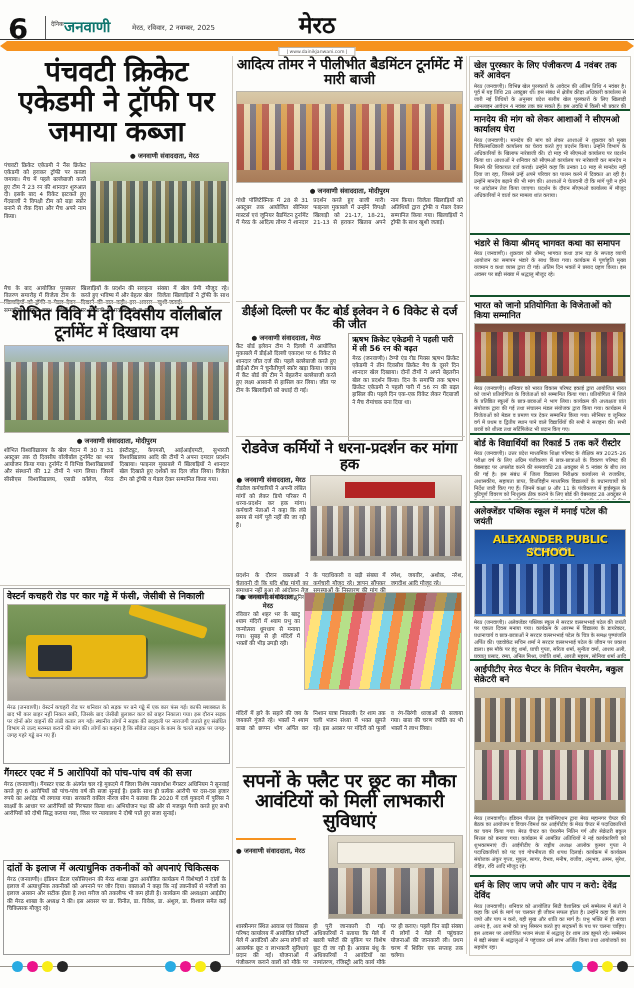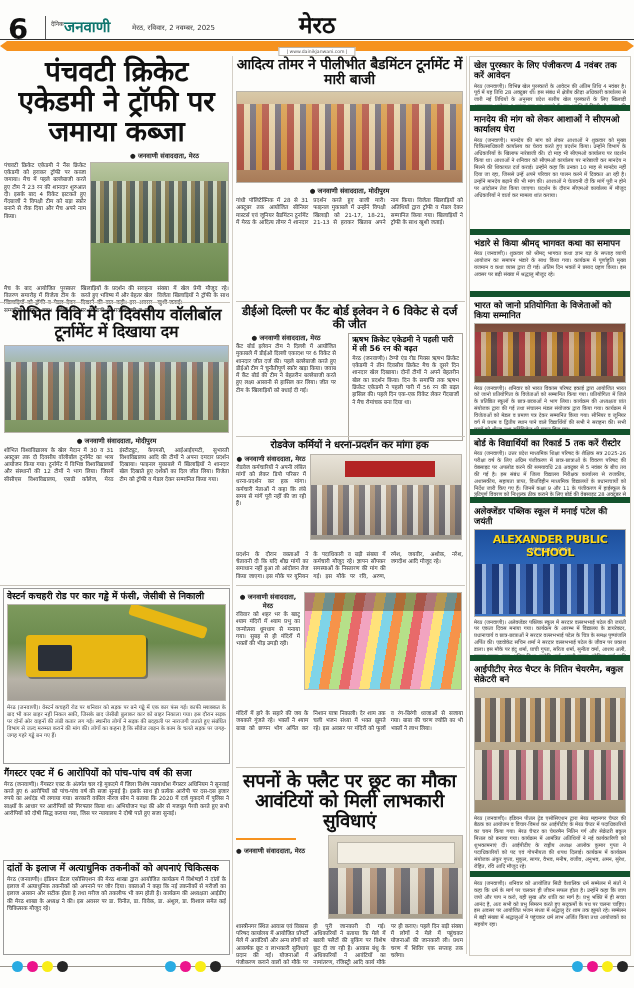--- a/index.html
+++ b/index.html
@@ -8,21 +8,21 @@
   #page { position:relative; width:634px; height:988px; margin:0 auto; background:#fdfdfb; overflow:hidden; }
   .abs { position:absolute; }
   .hl { font-weight:bold; color:#111; text-align:center; line-height:1.08; letter-spacing:-0.2px; }
   .hl-sm { font-weight:bold; color:#111; line-height:1.15; }
   .byline { font-size:6.5px; font-weight:bold; color:#222; text-align:center; }
   .bt { font-size:5.6px; line-height:1.3; color:#2a2a2a; text-align:justify; overflow:hidden; }
   .cap { font-size:5.4px; line-height:1.3; color:#3a3a3a; text-align:justify; overflow:hidden; }
   .ph { position:absolute; overflow:hidden; border:1px solid #b9b4ab; }
   .vr { position:absolute; width:1px; background:#d4cfc6; }
   .hr { position:absolute; height:1px; background:#c8c3ba; }
-  .brief { padding:3px 4px 4px 4px; border-bottom:6px solid #14532d; overflow:hidden; }
+  .brief { padding:3px 4px 4px 4px; border-bottom:2px solid #14532d; overflow:hidden; }
   .brief h3 { font-size:8.6px; font-weight:bold; color:#101010; line-height:1.2; margin-bottom:2px; text-align:left; }
   .brief p { font-size:5.2px; line-height:1.32; color:#3b3b3b; text-align:justify; overflow:hidden; }
   .ppl { position:absolute; left:0; right:0; }
   .dots { position:absolute; display:flex; gap:4px; }
   .dot { width:11px; height:11px; border-radius:50%; }
   .ribbon { position:absolute; left:0; right:0; top:41px; height:10px; background:#f6921e;
             clip-path:polygon(0 50%, 7px 0, calc(100% - 7px) 0, 100% 50%, calc(100% - 7px) 100%, 7px 100%); }
   .weblabel { position:absolute; top:47px; left:50%; transform:translateX(-50%); background:#fff;
               border:1px solid #b9b4ab; font-size:4.6px; color:#555; padding:0 7px; line-height:7px; }
   .subbox { border:1px solid #aaa49b; padding:2px 3px; overflow:hidden; }
@@ -72,21 +72,21 @@
     <div class="hl-sm" style="font-size:9.2px; text-align:left;">वेस्टर्न कचहरी रोड पर कार गड्ढे में फंसी, जेसीबी से निकाली</div>
     <div class="ph" style="position:relative; width:219px; height:97px; margin-top:2px; left:0; background:linear-gradient(180deg,#7d9a5d 0%,#6b8a4d 40%,#b8b3a8 78%,#a5a097 100%);">
       <div class="abs" style="left:18px; top:30px; width:120px; height:42px; background:#e8b713; border-radius:4px; box-shadow:2px 2px 0 rgba(0,0,0,.35);"></div>
       <div class="abs" style="left:120px; top:10px; width:80px; height:12px; background:#e8b713; transform:rotate(18deg); border-radius:3px;"></div>
       <div class="abs" style="left:30px; top:40px; width:34px; height:26px; background:#2a2f38; border-radius:2px;"></div>
     </div>
     <div class="cap" style="margin-top:3px; height:52px;">मेरठ (जनवाणी)। वेस्टर्न कचहरी रोड पर शनिवार को सड़क पर बने गड्ढे में एक कार फंस गई। काफी मशक्कत के बाद भी कार बाहर नहीं निकल सकी, जिसके बाद जेसीबी बुलाकर कार को बाहर निकाला गया। इस दौरान सड़क पर दोनों ओर वाहनों की लंबी कतार लग गई। स्थानीय लोगों ने सड़क की बदहाली पर नाराजगी जताते हुए संबंधित विभाग से जल्द मरम्मत कराने की मांग की। लोगों का कहना है कि सीवेज लाइन के काम के चलते सड़क पर जगह-जगह गहरे गड्ढे बन गए हैं।</div>
   </div>
 
   <div class="abs" style="left:4px; top:768px; width:225px;">
-    <div class="hl-sm" style="font-size:9.4px;">गैंगस्टर एक्ट में 6 आरोपियों को पांच-पांच वर्ष की सजा</div>
+    <div class="hl-sm" style="font-size:9.4px;">गैंगस्टर एक्ट में 5 आरोपियों को पांच-पांच वर्ष की सजा</div>
     <div class="bt" style="margin-top:2px; height:78px;">मेरठ (जनवाणी)। गैंगस्टर एक्ट के अंतर्गत चल रहे मुकदमे में जिला विशेष न्यायाधीश गैंगस्टर अधिनियम ने सुनवाई करते हुए 6 आरोपियों को पांच-पांच वर्ष की सजा सुनाई है। इसके साथ ही प्रत्येक आरोपी पर दस-दस हजार रुपये का अर्थदंड भी लगाया गया। सरकारी वकील नीरज सोम ने बताया कि 2020 में दर्ज मुकदमे में पुलिस ने साक्ष्यों के आधार पर आरोपियों को गिरफ्तार किया था। अभियोजन पक्ष की ओर से मजबूत पैरवी करते हुए सभी आरोपियों को दोषी सिद्ध कराया गया, जिस पर न्यायालय ने दोषी पाते हुए सजा सुनाई।</div>
   </div>
 
   <div class="abs subbox" style="left:3px; top:860px; width:227px; height:95px; border-color:#999;">
     <div class="hl-sm" style="font-size:9.4px;">दांतों के इलाज में अत्याधुनिक तकनीकों को अपनाएं चिकित्सक</div>
     <div class="bt" style="margin-top:2px; height:74px;">मेरठ (जनवाणी)। इंडियन डेंटल एसोसिएशन की मेरठ शाखा द्वारा आयोजित कार्यक्रम में विशेषज्ञों ने दांतों के इलाज में अत्याधुनिक तकनीकों को अपनाने पर जोर दिया। वक्ताओं ने कहा कि नई तकनीकों से मरीजों का इलाज आसान और सटीक होता है तथा मरीज को तकलीफ भी कम होती है। कार्यक्रम की अध्यक्षता आईडीए की मेरठ शाखा के अध्यक्ष ने की। इस अवसर पर डा. विनीत, डा. विवेक, डा. अंशुल, डा. विशाल समेत कई चिकित्सक मौजूद रहे।</div>
   </div>
 
   <div class="abs" style="left:236px; top:57px; width:227px;">
     <div class="hl" style="font-size:14px;">आदित्य तोमर ने पीलीभीत बैडमिंटन टूर्नामेंट में मारी बाजी</div>
@@ -107,21 +107,21 @@
       </div>
       <div class="subbox" style="width:119px; height:108px;margin-left:8px;">
         <div class="hl-sm" style="font-size:7.8px;">ऋषभ क्रिकेट एकेडमी ने पहली पारी में ली 56 रन की बढ़त</div>
         <div class="bt" style="margin-top:1px; height:86px;">मेरठ (जनवाणी)। टेम्पो एंड रोड मिक्स ऋषभ क्रिकेट एकेडमी ने तीन दिवसीय क्रिकेट मैच के दूसरे दिन शानदार खेल दिखाया। दोनों टीमों ने अपने बेहतरीन खेल का प्रदर्शन किया। दिन के समाप्ति तक ऋषभ क्रिकेट एकेडमी ने पहली पारी में 56 रन की बढ़त हासिल की। पहले दिन एक-एक विकेट लेकर गेंदबाजों ने मैच रोमांचक बना दिया था।</div>
       </div>
     </div>
   </div>
   <div class="hr" style="left:236px; top:436px; width:229px;"></div>
 
   <div class="abs" style="left:236px; top:440px; width:227px;">
-    <div class="hl" style="font-size:10px;">रोडवेज कर्मियों ने धरना-प्रदर्शन कर मांगा हक</div>
+    <div class="hl" style="font-size:15px;">रोडवेज कर्मियों ने धरना-प्रदर्शन कर मांगा हक</div>
     <div style="display:flex; gap:4px; margin-top:3px;">
       <div style="width:70px;">
         <div class="byline">● जनवाणी संवाददाता, मेरठ</div>
         <div class="bt" style="margin-top:1px; height:84px;">रोडवेज कर्मचारियों ने अपनी लंबित मांगों को लेकर डिपो परिसर में धरना-प्रदर्शन कर हक मांगा। कर्मचारी नेताओं ने कहा कि लंबे समय से मांगें पूरी नहीं की जा रही हैं।</div>
       </div>
       <div class="ph" style="position:relative; width:152px; height:86px; background:linear-gradient(180deg,#e8e3d8 0%,#cfc8b8 40%,#9a948a 100%);">
         <div class="abs" style="left:34px; top:6px; width:90px; height:16px; background:#b32424;"></div>
         <div class="ppl" style="top:30px; height:50px; background:repeating-linear-gradient(90deg, rgba(50,50,70,.5) 0 6px, rgba(250,250,245,.55) 6px 11px, rgba(140,90,50,.4) 11px 16px);"></div>
       </div>
     </div>
@@ -201,20 +201,21 @@
     <div class="brief" style="height:216px;">
       <h3>आईपीटीए मेरठ चैप्टर के नितिन चेयरमैन, बकुल सेक्रेटरी बने</h3>
       <div class="ph" style="position:relative; width:152px; height:126px; background:linear-gradient(180deg,#cdbfa4 0%,#b9a98c 50%,#9d8d72 100%);">
         <div class="ppl" style="top:10px; height:44px; background:repeating-linear-gradient(90deg, rgba(45,45,55,.6) 0 6px, rgba(250,248,242,.6) 6px 10px, rgba(180,120,50,.5) 10px 15px);"></div>
         <div class="ppl" style="top:62px; height:50px; background:repeating-linear-gradient(90deg, rgba(250,248,242,.65) 0 7px, rgba(50,50,65,.6) 7px 12px, rgba(200,60,120,.45) 12px 17px);"></div>
       </div>
       <p style="height:66px; margin-top:2px;">मेरठ (जनवाणी)। इंडियन पीतल ट्रेड एसोसिएशन द्वारा मेरठ महानगर चैप्टर की बैठक का आयोजन व विचार-विमर्श कर आईपीटीए के मेरठ चैप्टर में पदाधिकारियों का चयन किया गया। मेरठ चैप्टर का चेयरमैन नितिन गर्ग और सेक्रेटरी बकुल मित्तल को बनाया गया। कार्यक्रम में आमंत्रित अतिथियों ने नई कार्यकारिणी को शुभकामनाएं दीं। आईपीटीए के राष्ट्रीय अध्यक्ष आलोक कुमार गुप्ता ने पदाधिकारियों को पद एवं गोपनीयता की शपथ दिलाई। कार्यक्रम में कार्यक्रम संयोजक अंकुर गुप्ता, मुकुल, सागर, वैभव, मनीष, राजीव, अनुभव, अमन, सुरेश, रोहित, रवि आदि मौजूद रहे।</p>
     </div>
 
     <div class="brief" style="height:78px; border-bottom:none;">
+      <h3>धर्म के लिए जाप जपो और पाप न करो: देवेंद्र देविंद</h3>
       <p style="height:60px;">मेरठ (जनवाणी)। शनिवार को आयोजित सिटी वैशालिक धर्म सम्मेलन में संतों ने कहा कि धर्म के मार्ग पर चलकर ही जीवन सफल होता है। उन्होंने कहा कि जाप जपो और पाप न करो, यही सुख और शांति का मार्ग है। प्रभु भक्ति में ही सच्चा आनंद है, अतः सभी को प्रभु सिमरन करते हुए सद्कर्मों के पथ पर चलना चाहिए। इस अवसर पर आयोजित भजन संध्या में श्रद्धालु देर शाम तक झूमते रहे। सम्मेलन में बड़ी संख्या में श्रद्धालुओं ने पहुंचकर धर्म लाभ अर्जित किया तथा आयोजकों का सहयोग रहा।</p>
     </div>
 
   </div>
 
   <div class="hr" style="left:0; top:966px; width:634px; background:#9a958c;"></div>
   <div class="dots" style="left:12px; top:961px;">
     <div class="dot" style="background:#29abe2;"></div>
     <div class="dot" style="background:#ec148c;"></div>
     <div class="dot" style="background:#f9ed16;"></div>

